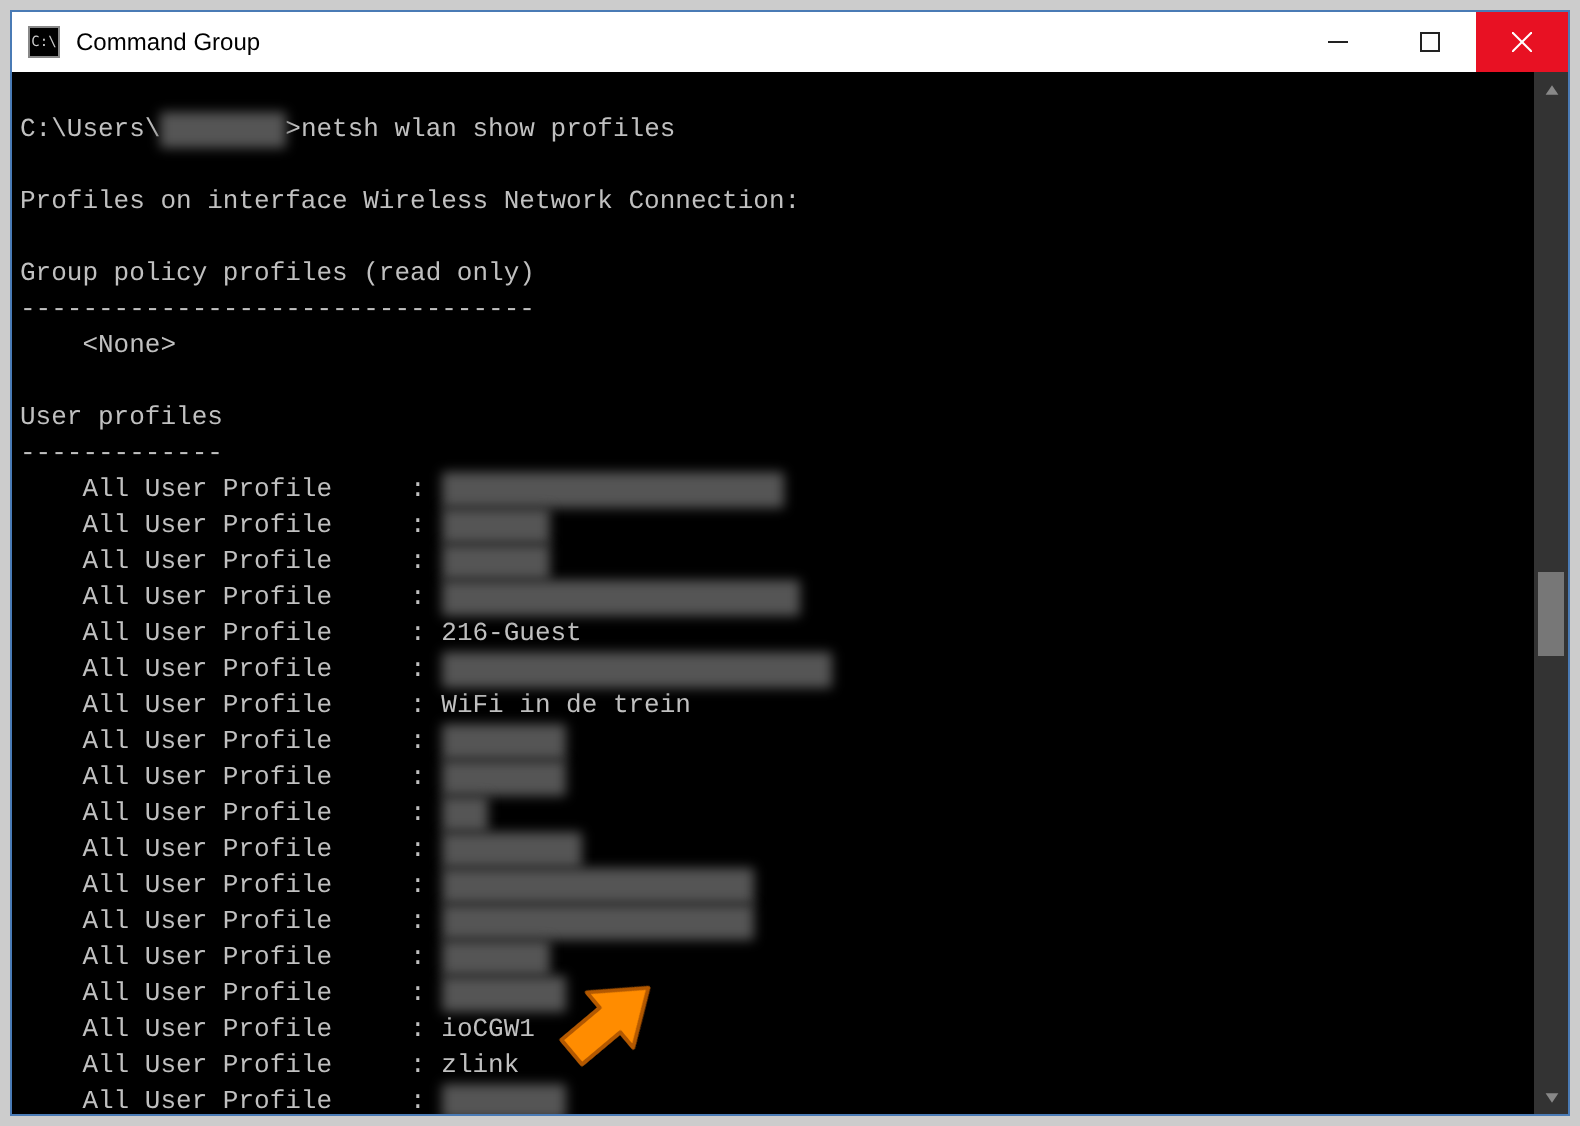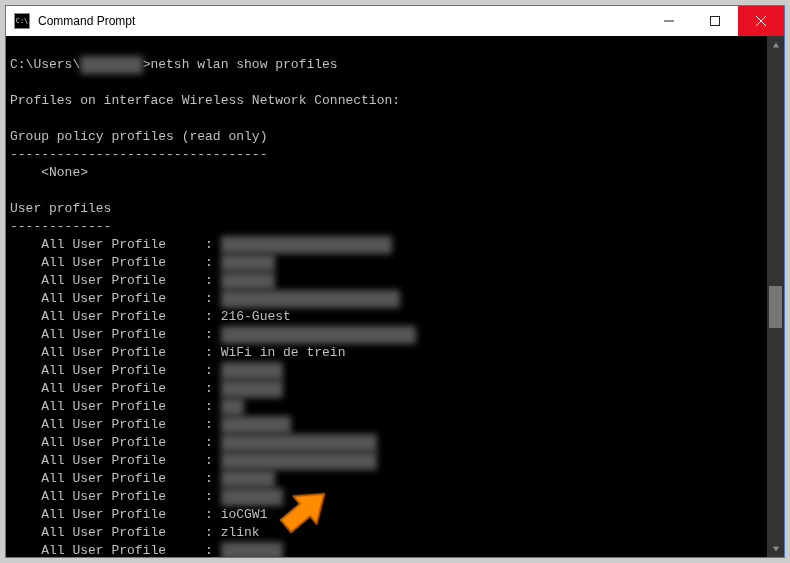--- a/index.html
+++ b/index.html
@@ -120,21 +120,21 @@
     pointer-events: none;
   }
 </style>
 </head>
 <body>
 
 <div class="window">
 
   <div class="titlebar">
     <span class="title-icon">C:\</span>
-    <span class="title-text">Command Prompt</span>
+    <span class="title-text">Command Group</span>
     <div class="win-controls">
       <div class="win-btn">
         <svg viewBox="0 0 10 10">
             <line x1="0" y1="5" x2="10" y2="5" stroke="#222" stroke-width="1"></line>
           </svg>
       </div>
       <div class="win-btn">
         <svg viewBox="0 0 10 10">
             <rect x="0.5" y="0.5" width="9" height="9" fill="none" stroke="#222" stroke-width="1"></rect>
           </svg>

